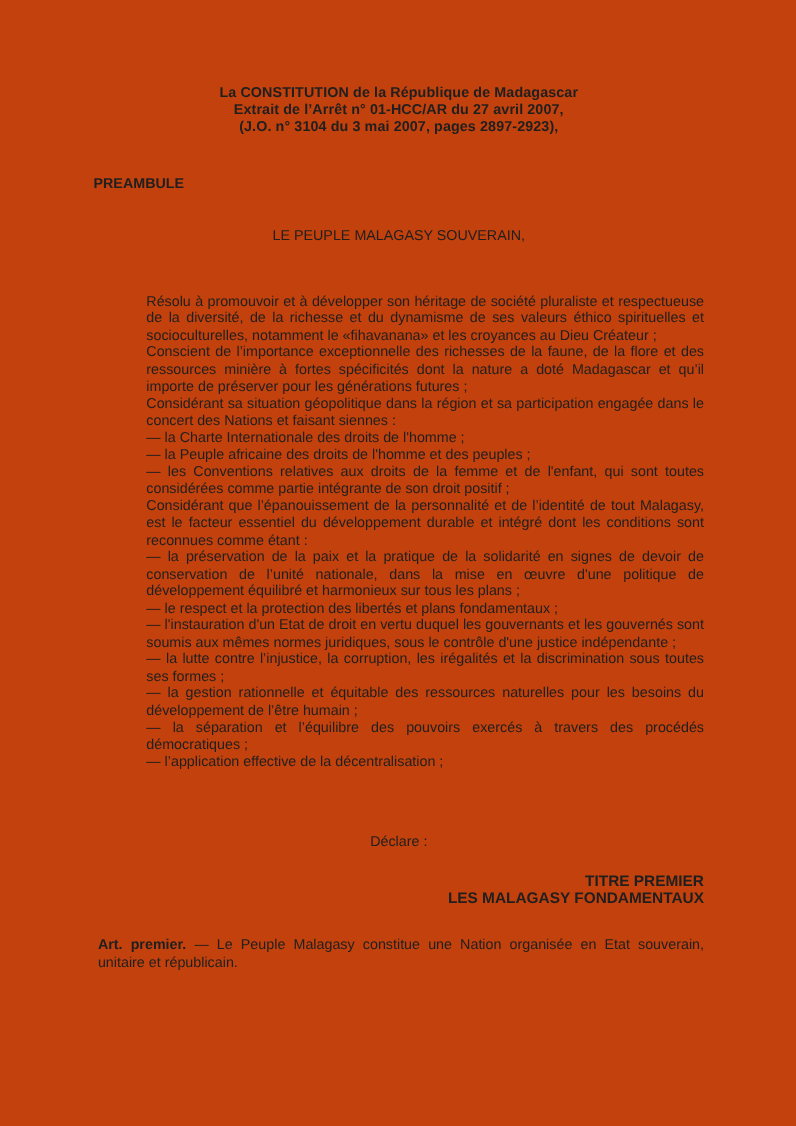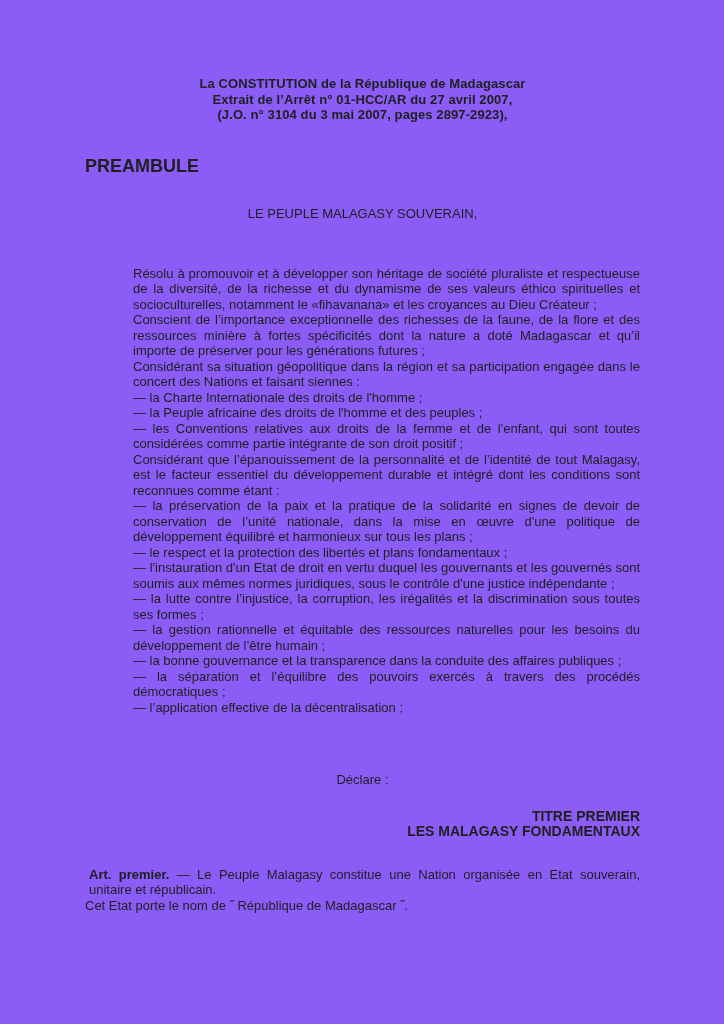--- a/index.html
+++ b/index.html
@@ -9,34 +9,34 @@
   body {
     width: 724px;
     height: 1024px;
     overflow: hidden;
     font-family: "Liberation Sans", "DejaVu Sans", sans-serif;
     color: #1f1f1f;
   }
   .page {
     width: 724px;
     height: 1024px;
-    background: #8b5cf6;
+    background: #c2410c;
     padding: 76px 84px 0 85px;
   }
   .doc-header {
     text-align: center;
     font-weight: bold;
     font-size: 13px;
     line-height: 15.5px;
     letter-spacing: 0.1px;
   }
   .preambule-heading {
     margin-top: 36px;
     font-weight: bold;
-    font-size: 18px;
+    font-size: 13px;
     line-height: 15.5px;
   }
   .invocation {
     margin-top: 32px;
     text-align: center;
     font-size: 13px;
     line-height: 15.5px;
   }
   .preamble-body {
     margin-top: 44px;
@@ -95,32 +95,30 @@
       <p>Considérant sa situation géopolitique dans la région et sa participation engagée dans le concert des Nations et faisant siennes :</p>
       <p>— la Charte Internationale des droits de l'homme ;</p>
       <p>— la Peuple africaine des droits de l'homme et des peuples ;</p>
       <p>— les Conventions relatives aux droits de la femme et de l'enfant, qui sont toutes considérées comme partie intégrante de son droit positif ;</p>
       <p>Considérant que l’épanouissement de la personnalité et de l’identité de tout Malagasy, est le facteur essentiel du développement durable et intégré dont les conditions sont reconnues comme étant :</p>
       <p>— la préservation de la paix et la pratique de la solidarité en signes de devoir de conservation de l’unité nationale, dans la mise en œuvre d'une politique de développement équilibré et harmonieux sur tous les plans ;</p>
       <p>— le respect et la protection des libertés et plans fondamentaux ;</p>
       <p>— l'instauration d'un Etat de droit en vertu duquel les gouvernants et les gouvernés sont soumis aux mêmes normes juridiques, sous le contrôle d'une justice indépendante ;</p>
       <p>— la lutte contre l’injustice, la corruption, les irégalités et la discrimination sous toutes ses formes ;</p>
       <p>— la gestion rationnelle et équitable des ressources naturelles pour les besoins du développement de l’être humain ;</p>
-      <p>— la bonne gouvernance et la transparence dans la conduite des affaires publiques ;</p>
       <p>— la séparation et l’équilibre des pouvoirs exercés à travers des procédés démocratiques ;</p>
       <p>— l’application effective de la décentralisation ;</p>
     </div>
 
   <div class="declare-line">Déclare :</div>
 
   <div class="title-heading">
     <div>TITRE PREMIER</div>
     <div>LES MALAGASY FONDAMENTAUX</div>
   </div>
 
   <div class="article-block">
     <p class="article-first-para">
       <span class="article-label">Art.  premier.</span><span> — </span><span>Le Peuple Malagasy constitue une Nation organisée en Etat souverain, unitaire et républicain.</span>
     </p>
-    <p class="article-followup">Cet Etat porte le nom de ˝ République de Madagascar ˝.</p>
   </div>
 
 </div>
 
 </body></html>

